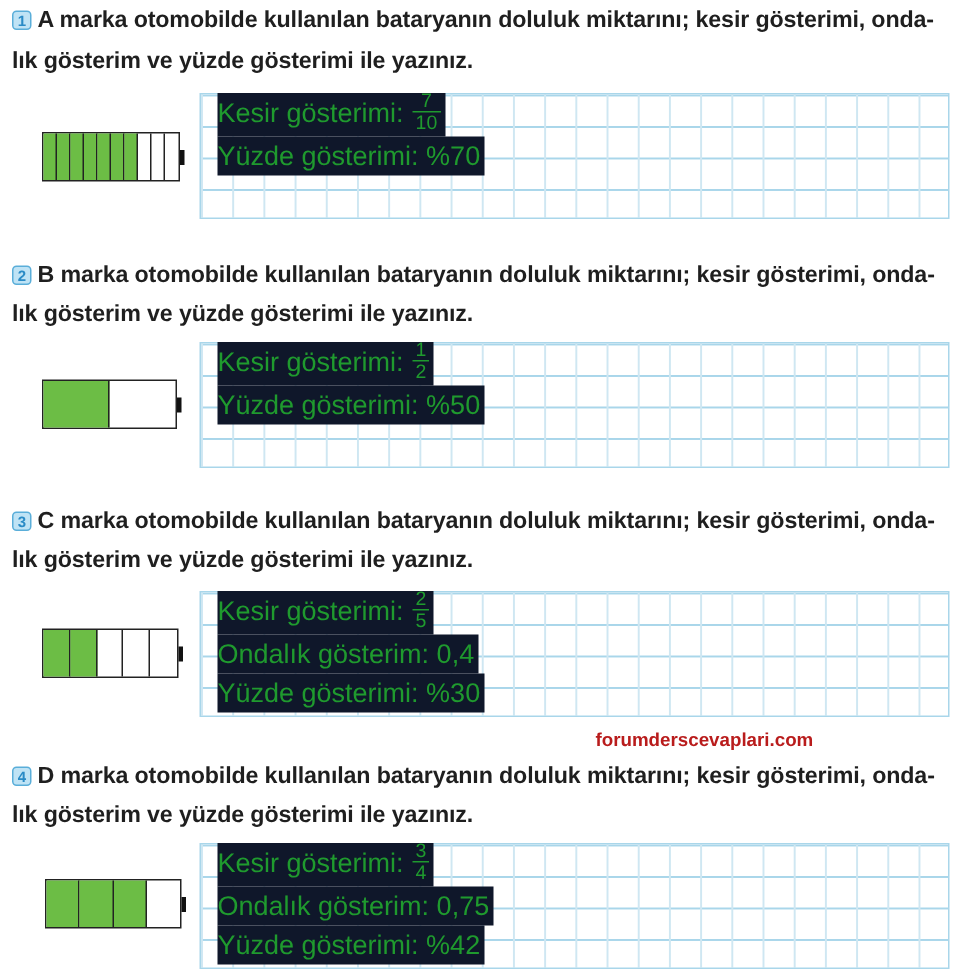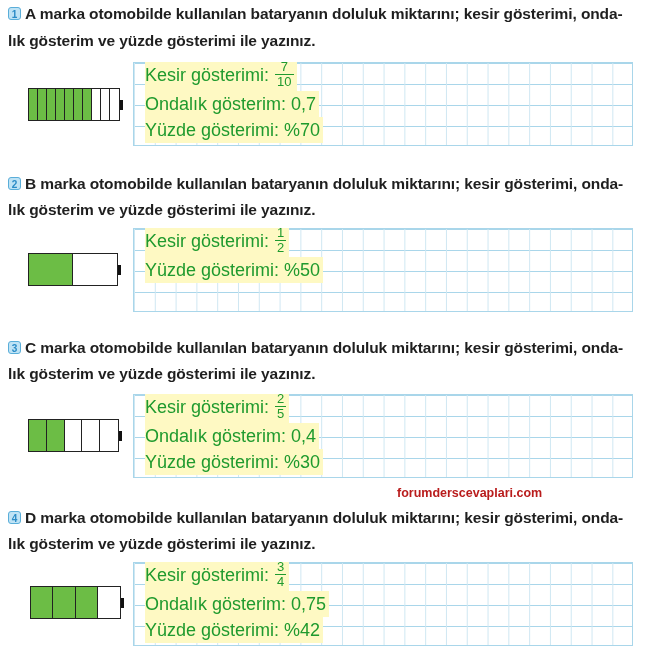--- a/index.html
+++ b/index.html
@@ -10,21 +10,21 @@
   .num { display:inline-block; width:13px; height:13px; border-radius:3px; background:#bfe3f5; border:1px solid #5aaed9;
          color:#2a8bc6; font-size:10px; line-height:13px; text-align:center; font-weight:bold; margin-right:4px; vertical-align:1px; box-sizing:border-box; }
   .grid { position:absolute; left:133px; width:500px; height:84px; box-sizing:border-box;
           border:1.5px solid #a9d6ea;
           background-image:
             linear-gradient(to right, #cfe7f2 1px, transparent 1px),
             linear-gradient(to bottom, #a9d6ea 1px, transparent 1px);
           background-size:20.8px 100%, 100% 21px;
           background-position:0 0, 0 0; }
   .answers { position:absolute; left:145px; color:#1f9a2e; font-size:18px; line-height:26px; }
-  .answers .row { white-space:nowrap; background:#fef9c3; display:inline-block; padding-right:3px; }
+  .answers .row { white-space:nowrap; background:#0f172a; display:inline-block; padding-right:3px; }
   .frac { display:inline-block; vertical-align:middle; text-align:center; font-size:13px; line-height:14px; margin-left:6px; position:relative; top:-2px; }
   .frac .n { display:block; border-bottom:1px solid #1f9a2e; padding:0 2px; }
   .frac .d { display:block; padding:0 2px; }
   .battery { position:absolute; left:28px; height:33px; box-sizing:border-box; border:1.5px solid #222; display:flex; background:#fff; }
   .battery .seg { height:100%; box-sizing:border-box; border-right:1.5px solid #222; }
   .battery .seg:last-child { border-right:none; }
   .battery .seg.full { background:#6cbd45; }
   .nub { position:absolute; width:3px; height:10px; background:#111; }
   .watermark { position:absolute; left:397px; top:486px; font-size:12.5px; font-weight:bold; color:#b91c1c; }
 </style>
@@ -43,21 +43,20 @@
       <div class="seg full" style="width: 10%;"></div>
       <div class="seg full" style="width: 10%;"></div>
       <div class="seg full" style="width: 10%;"></div>
       <div class="seg" style="width: 10%;"></div>
       <div class="seg" style="width: 10%;"></div>
       <div class="seg" style="width: 10%;"></div>
     </div>
   <div class="nub" style="left:120px; top:100px;"></div>
   <div class="answers" style="top:62px;">
     <div><span class="row"><span>Kesir gösterimi:</span><span class="frac"><span class="n">7</span><span class="d">10</span></span></span></div>
-    <div><span class="row"><span>Ondalık gösterim:</span> <span>0,7</span></span></div>
     <div><span class="row"><span>Yüzde gösterimi:</span> <span>%70</span></span></div>
   </div>
 </div>
 
 <div class="q" style="top:0;">
   <div class="qline" style="top:175px;"><span class="num">2</span><span>B marka otomobilde kullanılan bataryanın doluluk miktarını; kesir gösterimi, onda-</span></div>
   <div class="qline" style="top:201px;">lık gösterim ve yüzde gösterimi ile yazınız.</div>
   <div class="grid" style="top:228px;"></div>
   <div class="battery" style="top:253px; width:90px;">
       <div class="seg full" style="width: 50%;"></div>

